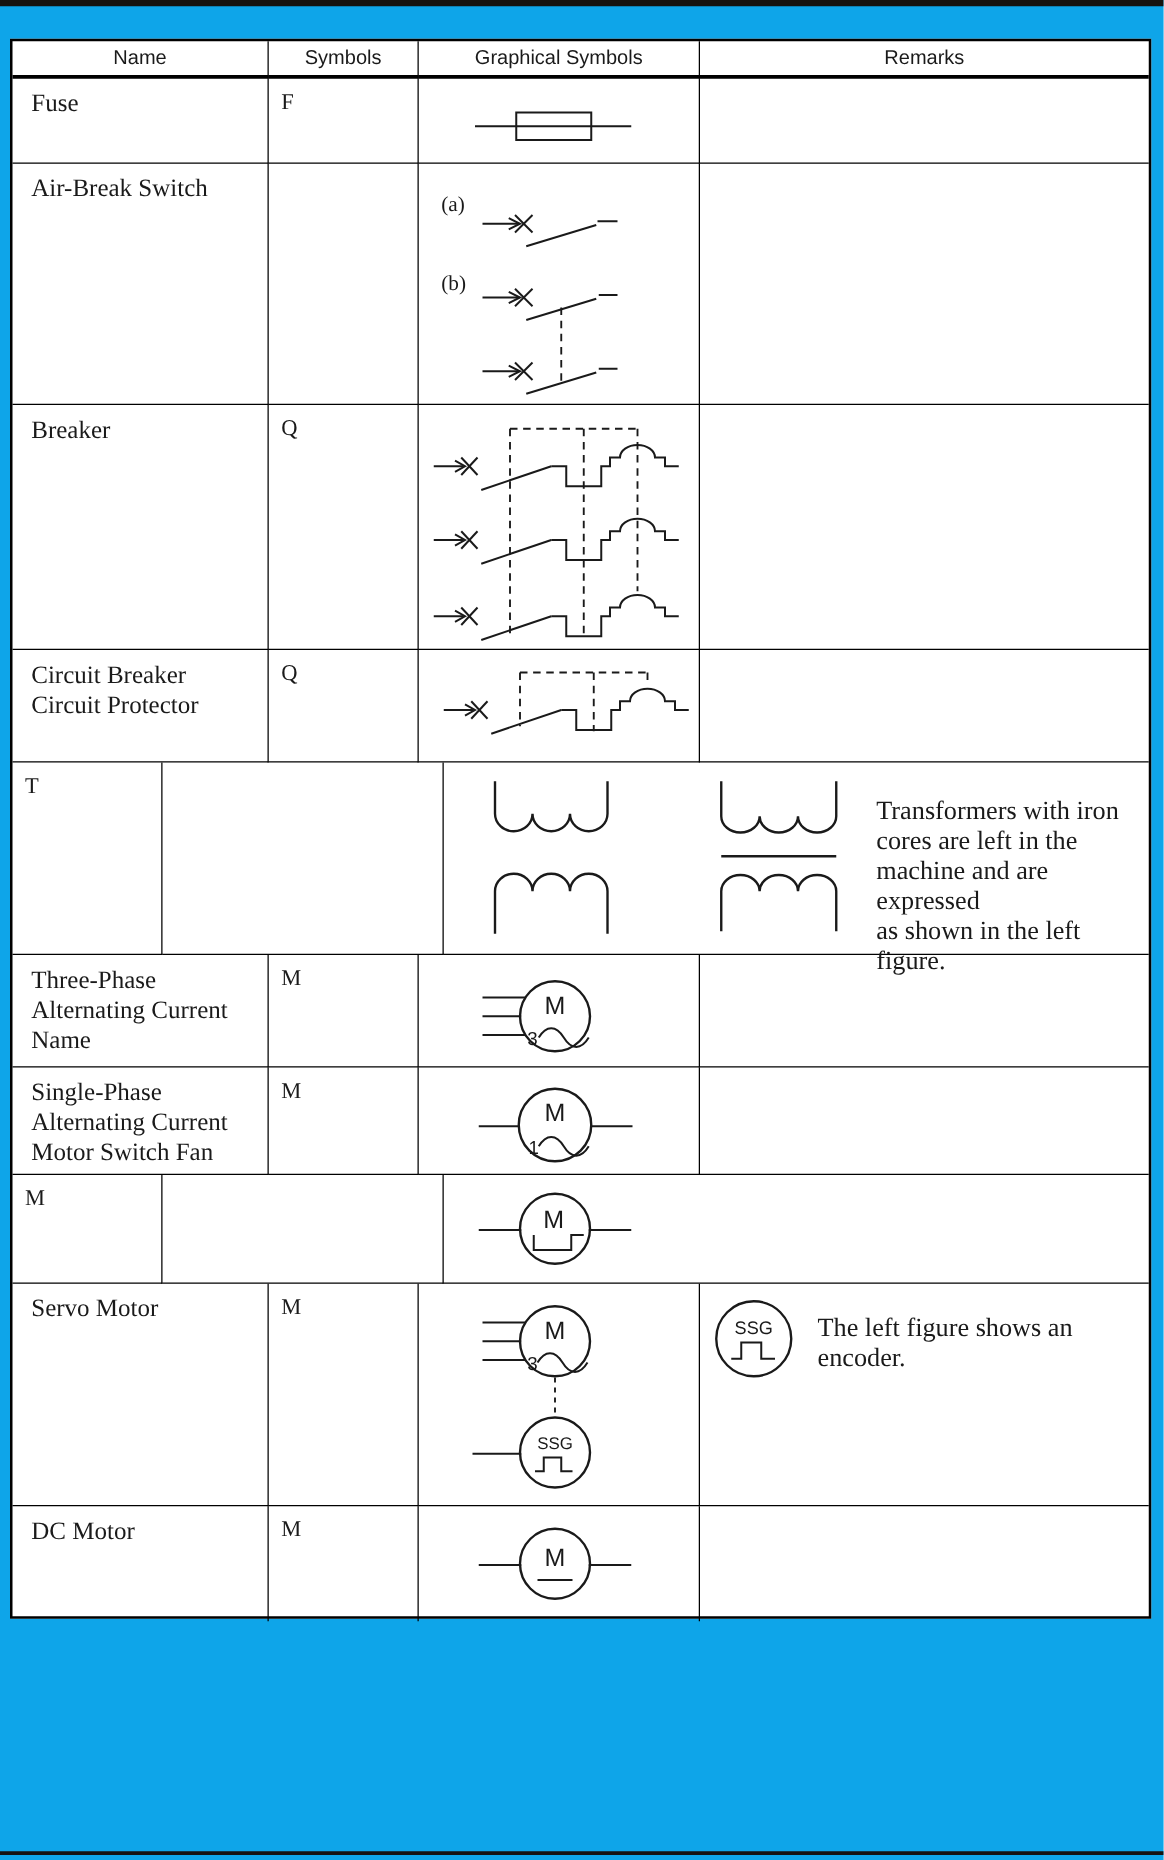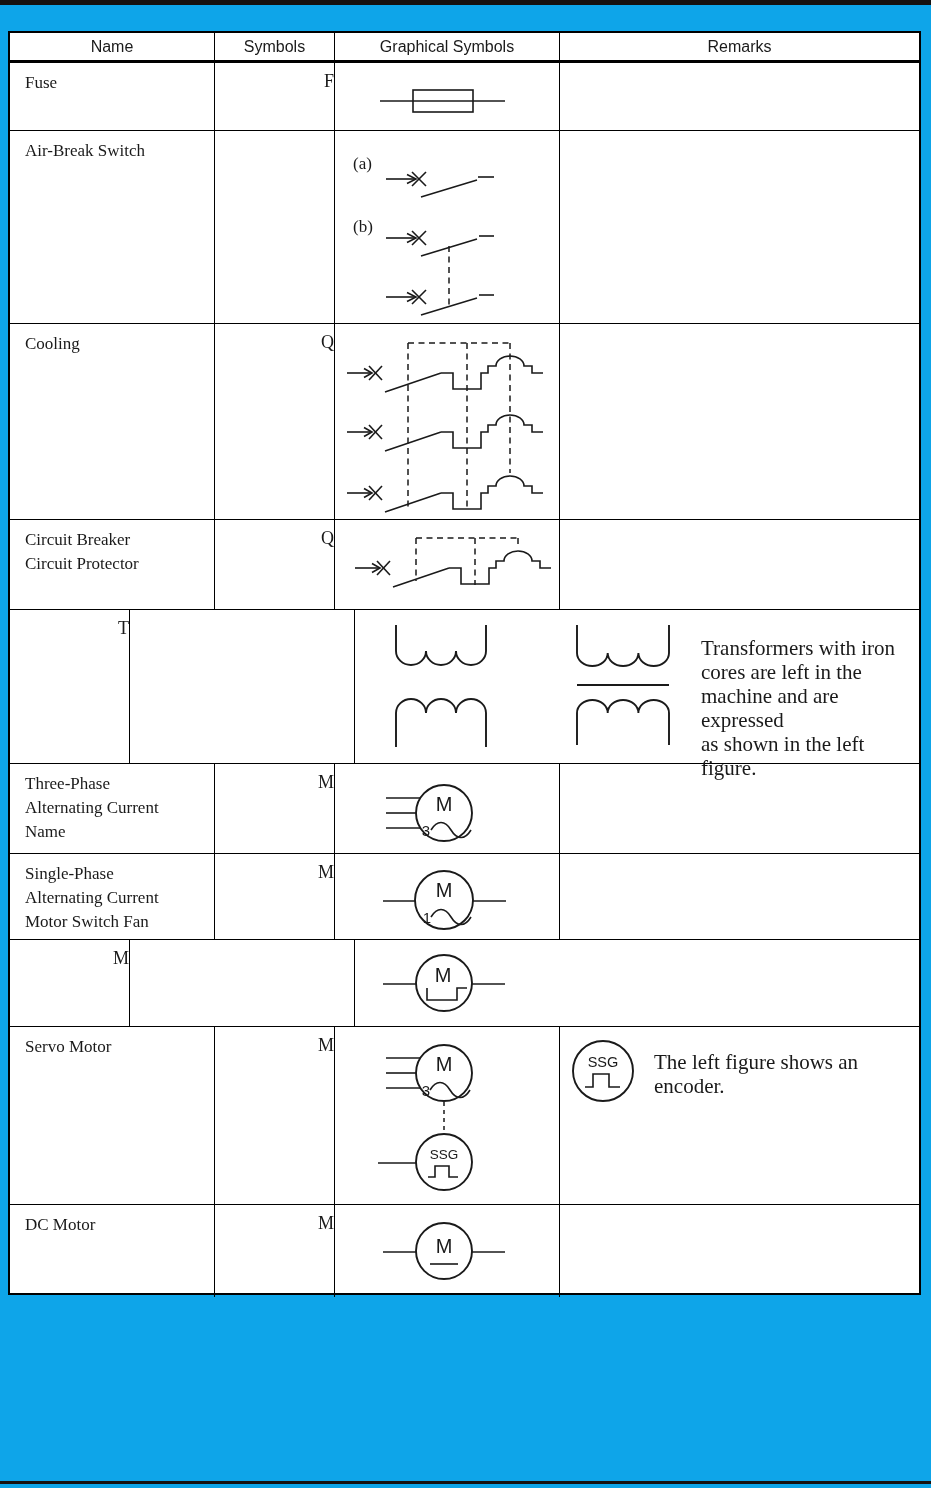--- a/index.html
+++ b/index.html
@@ -4,25 +4,25 @@
 <style>
   html,body{margin:0;padding:0;background:#fff;}
   .page{position:relative;width:931px;height:1488px;background:#0ea5e9;overflow:hidden;
         font-family:"Liberation Serif",serif;color:#1a1a1a;}
   .topbar{position:absolute;left:0;top:0;width:931px;height:5px;background:#161210;}
   .bottombar{position:absolute;left:0;top:1481px;width:931px;height:3px;background:#161210;}
   .tbl{position:absolute;left:8px;top:31px;width:913px;height:1264px;border:2px solid #000;
        box-sizing:border-box;background:#fff;}
   .row{display:flex;width:100%;box-sizing:border-box;}
   .cell{box-sizing:border-box;border-right:1px solid #000;border-bottom:1px solid #000;height:100%;}
-  .c1{width:205px;} .c2{width:120px;text-align:right;} .c3{width:225px;} .c4{flex:1;border-right:none;}
+  .c1{width:205px;} .c2{width:120px;} .c3{width:225px;} .c4{flex:1;border-right:none;}
   .row.last .cell{border-bottom:none;}
   .hdr .cell{border-bottom:3px solid #000;display:flex;align-items:center;justify-content:center;
        font-family:"Liberation Sans",sans-serif;font-size:16px;}
-  .name-cell{padding:8px 6px 17px 15px;font-size:17px;line-height:24px;}
+  .name-cell{padding:8px 6px 17px 15px;font-size:20px;line-height:24px;}
   .sym-cell{padding:8px 0 0 10px;font-size:18px;}
   .svgwrap{position:absolute;left:0;top:0;width:931px;height:1488px;pointer-events:none;}
   .remark{position:absolute;font-size:21px;line-height:24px;}
   .ln{stroke:#1a1a1a;stroke-width:1.6;fill:none;}
   .thick{stroke-width:1.9;}
   .dash{stroke:#1a1a1a;stroke-width:1.5;fill:none;stroke-dasharray:6 4.5;}
   .dash2{stroke:#1a1a1a;stroke-width:1.5;fill:none;stroke-dasharray:4 4;}
   svg text{fill:#1a1a1a;}
   .t-sans{font-family:"Liberation Sans",sans-serif;}
   .t-serif{font-family:"Liberation Serif",serif;}
@@ -55,21 +55,21 @@
       <div class="cell c1 name-cell">
           <div>Air-Break Switch</div>
         </div>
       <div class="cell c2 sym-cell"></div>
       <div class="cell c3"></div>
       <div class="cell c4"></div>
     </div>
 
     <div class="row" style="height:196px">
       <div class="cell c1 name-cell">
-          <div>Cooling</div>
+          <div>Breaker</div>
         </div>
       <div class="cell c2 sym-cell">Q</div>
       <div class="cell c3"></div>
       <div class="cell c4"></div>
     </div>
 
     <div class="row" style="height:90px">
       <div class="cell c1 name-cell">
         <div>Circuit Breaker</div>
         <div>Circuit Protector</div>

